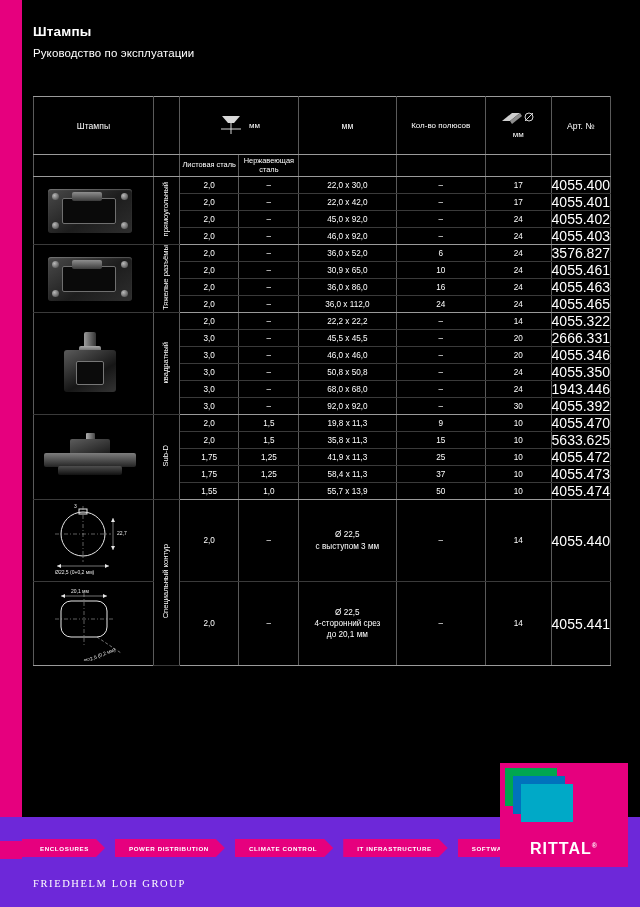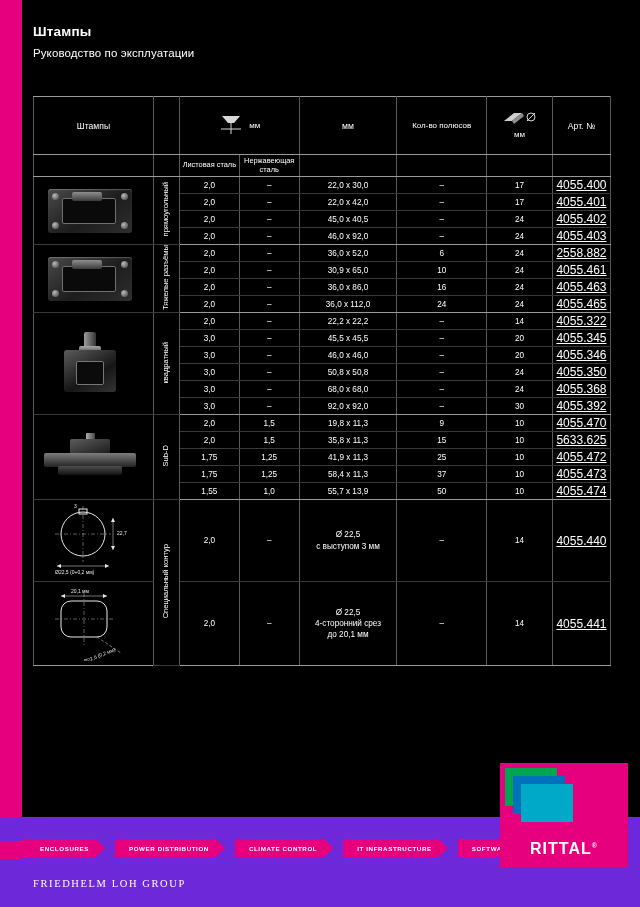--- a/index.html
+++ b/index.html
@@ -62,21 +62,21 @@
   .c-sheet { width:60px; }
   .c-inox  { width:60px; }
   .c-mm    { width:98px; }
   .c-pol   { width:90px; }
   .c-thick { width:66px; }
   .c-art   { width:58px; }
 
   tbody tr td { height:17px; border-bottom:1px solid #3a3a3a; }
   tbody tr.last-of-group td { border-bottom:1px solid #9a9a9a; }
   tbody tr.first-of-group td { border-top:1px solid #9a9a9a; }
-  .art { font-weight:bold; font-size:12px;text-decoration:underline; }
+  .art { font-weight:bold; font-size:14px; }
 
   
   .kind-cell { position:relative; width:26px; }
   .kind-text {
     writing-mode:vertical-rl;
     transform:rotate(180deg);
     font-size:7.6px;
     line-height:1.1;
     white-space:normal;
     display:inline-block;
@@ -288,21 +288,21 @@
           <td>2,0</td>
           <td>–</td>
           <td>22,0 x 42,0</td>
           <td>–</td>
           <td>17</td>
           <td class="art">4055.401</td>
         </tr>
         <tr>
           <td>2,0</td>
           <td>–</td>
-          <td>45,0 x 40,5</td>
+          <td>45,0 x 92,0</td>
           <td>–</td>
           <td>24</td>
           <td class="art">4055.402</td>
         </tr>
         <tr class="last-of-group">
           <td>2,0</td>
           <td>–</td>
           <td>46,0 x 92,0</td>
           <td>–</td>
           <td>24</td>
@@ -321,21 +321,21 @@
             </div>
           </td>
           <td class="c-kind kind-cell" rowspan="4">
             <span class="kind-text">Тяжелые разъёмы</span>
           </td>
           <td>2,0</td>
           <td>–</td>
           <td>36,0 x  52,0</td>
           <td>6</td>
           <td>24</td>
-          <td class="art">2558.882</td>
+          <td class="art">3576.827</td>
         </tr>
         <tr>
           <td>2,0</td>
           <td>–</td>
           <td>30,9 x  65,0</td>
           <td>10</td>
           <td>24</td>
           <td class="art">4055.461</td>
         </tr>
         <tr>
@@ -375,21 +375,21 @@
           <td>–</td>
           <td>14</td>
           <td class="art">4055.322</td>
         </tr>
         <tr>
           <td>3,0</td>
           <td>–</td>
           <td>45,5 x 45,5</td>
           <td>–</td>
           <td>20</td>
-          <td class="art">4055.345</td>
+          <td class="art">2666.331</td>
         </tr>
         <tr>
           <td>3,0</td>
           <td>–</td>
           <td>46,0 x 46,0</td>
           <td>–</td>
           <td>20</td>
           <td class="art">4055.346</td>
         </tr>
         <tr>
@@ -399,21 +399,21 @@
           <td>–</td>
           <td>24</td>
           <td class="art">4055.350</td>
         </tr>
         <tr>
           <td>3,0</td>
           <td>–</td>
           <td>68,0 x 68,0</td>
           <td>–</td>
           <td>24</td>
-          <td class="art">4055.368</td>
+          <td class="art">1943.446</td>
         </tr>
         <tr class="last-of-group">
           <td>3,0</td>
           <td>–</td>
           <td>92,0 x 92,0</td>
           <td>–</td>
           <td>30</td>
           <td class="art">4055.392</td>
         </tr>
 

